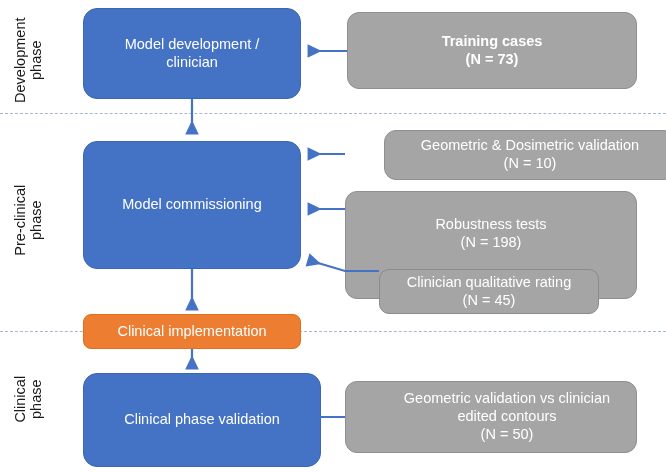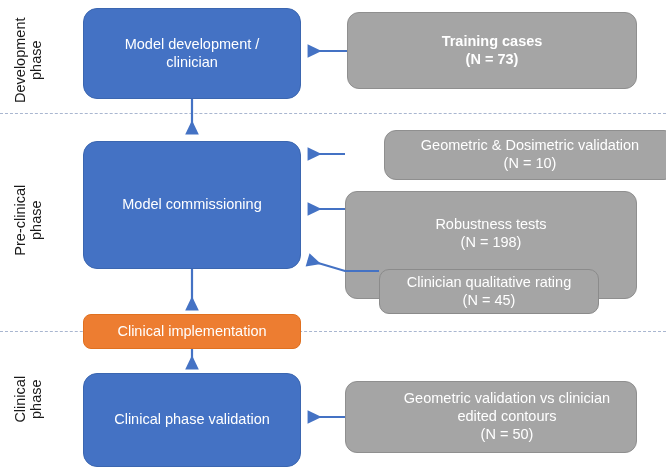--- a/index.html
+++ b/index.html
@@ -155,21 +155,21 @@
       <span>(N = 45)</span>
     </span>
   </div>
 
   <div class="node orange" style="left:83px; top:314px; width:218px; height:35px;">
     <span class="txt">
       <span>Clinical implementation</span>
     </span>
   </div>
 
-  <div class="node blue" style="left:83px; top:373px; width:218px; height:94px;text-align:right;">
+  <div class="node blue" style="left:83px; top:373px; width:238px; height:94px;text-align:right;">
     <span class="txt">
       <span>Clinical phase validation</span>
     </span>
   </div>
 
   <div class="node gray" style="left:345px; top:381px; width:292px; height:72px;padding-left:40px;">
     <span class="txt">
       <span>Geometric validation vs clinician</span>
       <span>edited contours</span>
       <span>(N = 50)</span>

